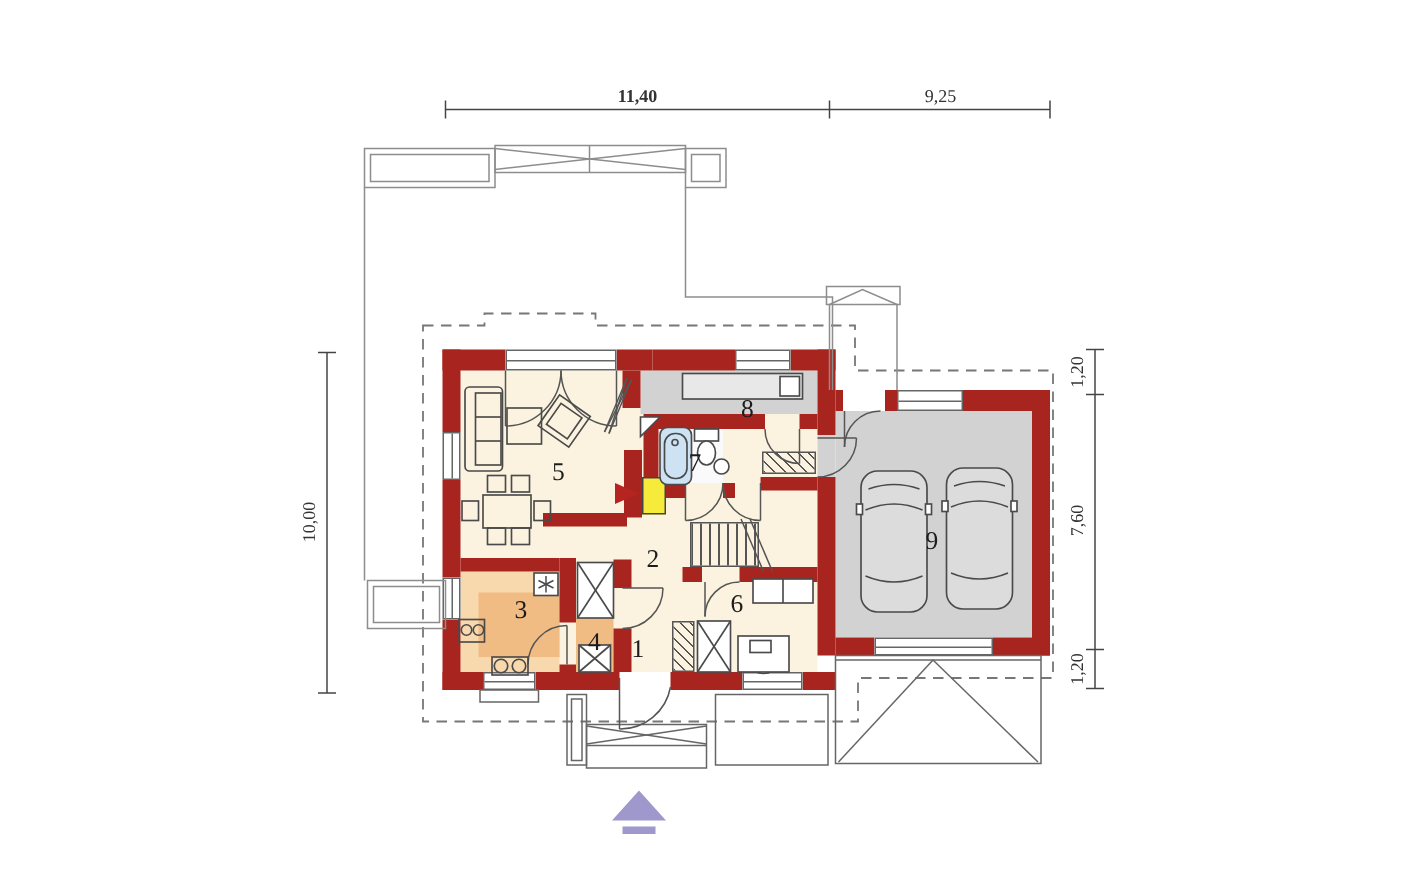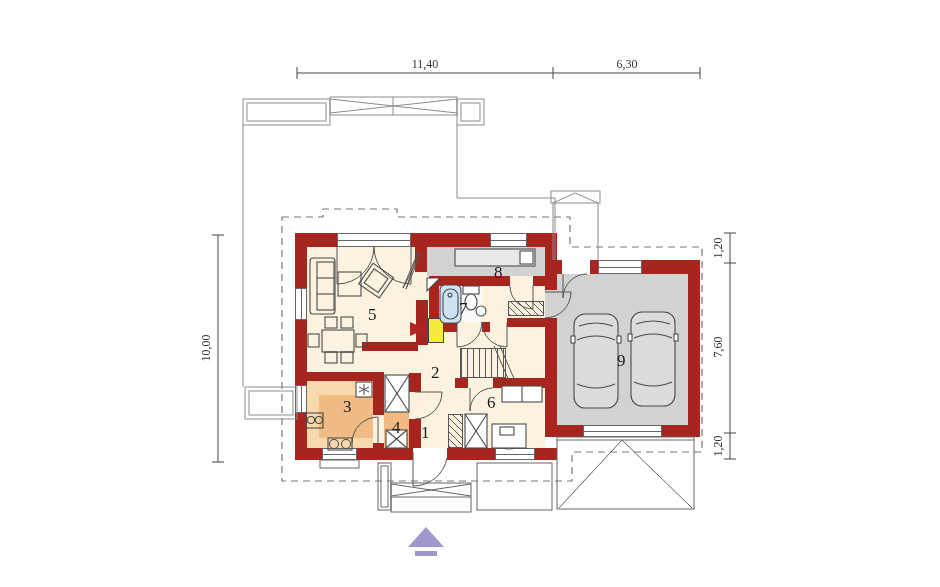--- a/index.html
+++ b/index.html
@@ -24,22 +24,22 @@
   .north-bar{position:absolute;left:415px;top:551px;width:22px;height:5px;background:#9e98cc;}
   .hatch{position:absolute;border:1px solid #555;box-sizing:border-box;
           background-image:repeating-linear-gradient(45deg,#555 0,#555 1px,transparent 1px,transparent 5px);}
   svg.lines{position:absolute;left:0;top:0;pointer-events:none;}
 </style>
 </head>
 <body>
 
 <div class="plan">
 
-  <span class="dim" style="left:401px;top:58px;">11,40</span>
-  <span class="dim" style="left:603px;top:58px;">6,30</span>
+  <span class="dim" style="left:401px;top:58px;font-weight:bold;">11,40</span>
+  <span class="dim" style="left:603px;top:58px;">9,25</span>
   <span class="dim vert" style="left:182px;top:342px;">10,00</span>
   <span class="dim vert" style="left:694px;top:242px;">1,20</span>
   <span class="dim vert" style="left:694px;top:341px;">7,60</span>
   <span class="dim vert" style="left:694px;top:440px;">1,20</span>
 
   <div class="floor" style="left:307px;top:247px;width:238px;height:201px;background:#fbf3e0;"></div>
   <div class="floor" style="left:427px;top:247px;width:118px;height:29px;background:#d2d2d2;"></div>
   <div class="floor" style="left:439px;top:286px;width:43px;height:36px;background:#fafafa;"></div>
   <div class="floor" style="left:307px;top:381px;width:66px;height:67px;background:#f8d9ad;"></div>
   <div class="floor" style="left:319px;top:395px;width:54px;height:43px;background:#f1bc83;"></div>

